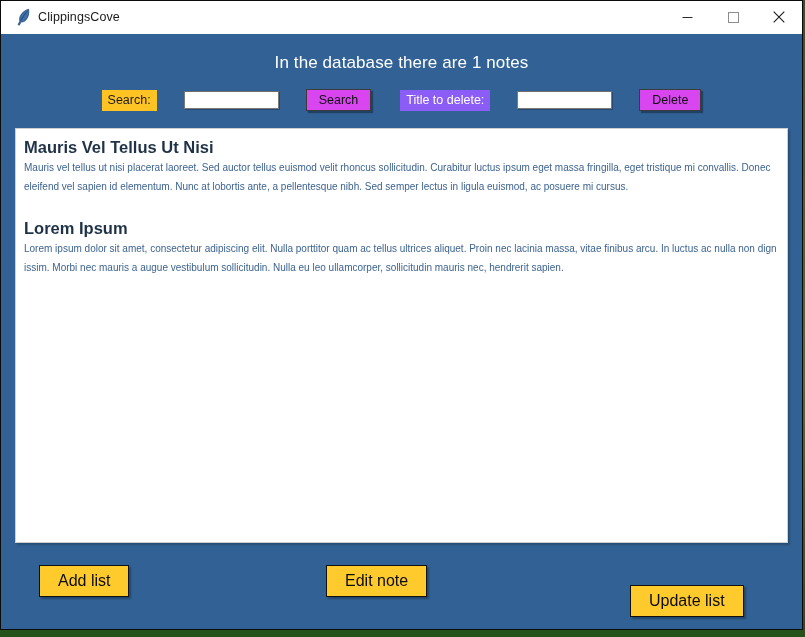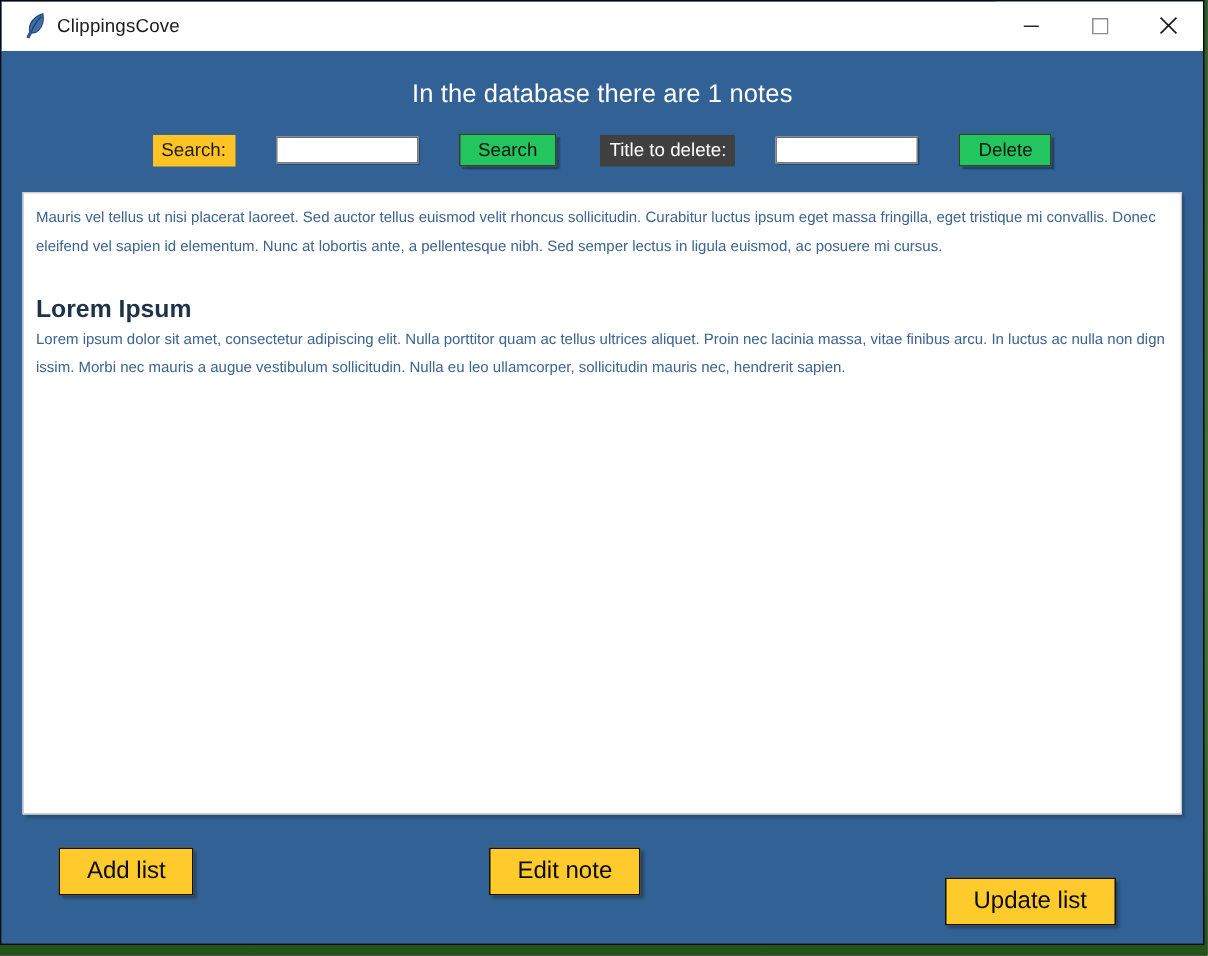--- a/index.html
+++ b/index.html
@@ -100,38 +100,38 @@
     gap: 15px;
   }
   .lbl-search {
     background: #ffc423;
     color: #1c1c1c;
     font-size: 12.5px;
     padding: 3px 6px 4px 6px;
     line-height: 14px;
   }
   .lbl-delete {
-    background: #404040;
+    background: #8b5cf6;
     color: #ffffff;
     font-size: 12.5px;
     padding: 3px 6px 4px 6px;
     line-height: 14px;
   }
   .txt-input {
     width: 95px;
     height: 18px;
     background: #ffffff;
     border: 1px solid #7a7a7a;
     border-top-color: #6d6d6d;
     margin: 0 12px;
     box-sizing: border-box;
     box-shadow: 1px 1px 0 rgba(0,0,0,0.25);
   }
   .btn-classic {
-    background: #22c55e;
+    background: #d946ef;
     border: 1px solid #3b3b3b;
     color: #101010;
     font-size: 12.5px;
     height: 22px;
     padding: 0 12px;
     box-sizing: border-box;
     line-height: 20px;
     box-shadow: 2px 2px 1px rgba(0,0,0,0.33);
     margin-right: 14px;
   }
@@ -232,20 +232,21 @@
       <span class="lbl-search">Search:</span>
       <input class="txt-input" type="text" value="" placeholder="" style="">
       <button class="btn-classic">Search</button>
       <span class="lbl-delete">Title to delete:</span>
       <input class="txt-input" type="text" value="" placeholder="" style="">
       <button class="btn-classic last">Delete</button>
     </div>
 
     <div class="panel">
       <div class="note">
+        <div class="note-title">Mauris Vel Tellus Ut Nisi</div>
         <div class="note-body">Mauris vel tellus ut nisi placerat laoreet. Sed auctor tellus euismod velit rhoncus sollicitudin. Curabitur luctus ipsum eget massa fringilla, eget tristique mi convallis. Donec eleifend vel sapien id elementum. Nunc at lobortis ante, a pellentesque nibh. Sed semper lectus in ligula euismod, ac posuere mi cursus.</div>
       </div>
       <div class="note">
         <div class="note-title">Lorem Ipsum</div>
         <div class="note-body">Lorem ipsum dolor sit amet, consectetur adipiscing elit. Nulla porttitor quam ac tellus ultrices aliquet. Proin nec lacinia massa, vitae finibus arcu. In luctus ac nulla non dignissim. Morbi nec mauris a augue vestibulum sollicitudin. Nulla eu leo ullamcorper, sollicitudin mauris nec, hendrerit sapien.</div>
       </div>
     </div>
 
     <div class="actions">
       <button class="btn-gold btn-add">Add list</button>

